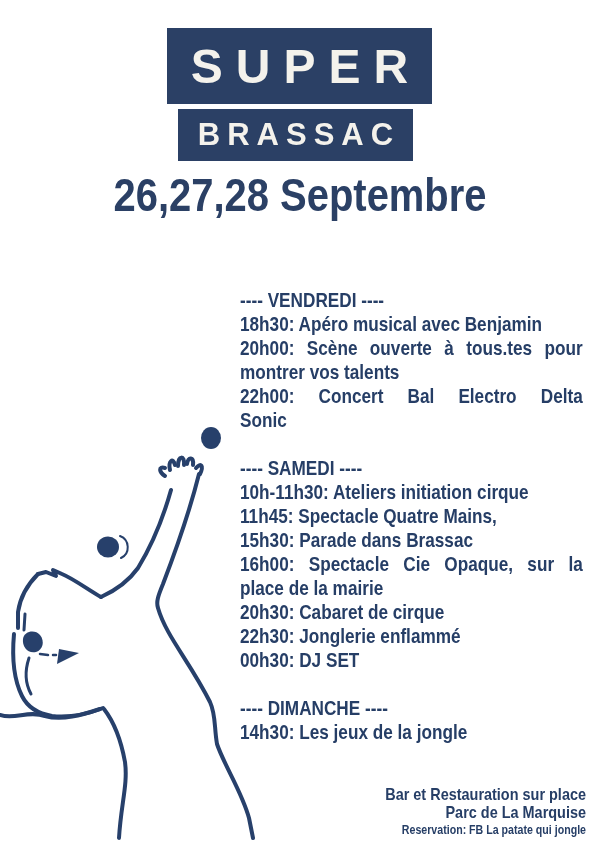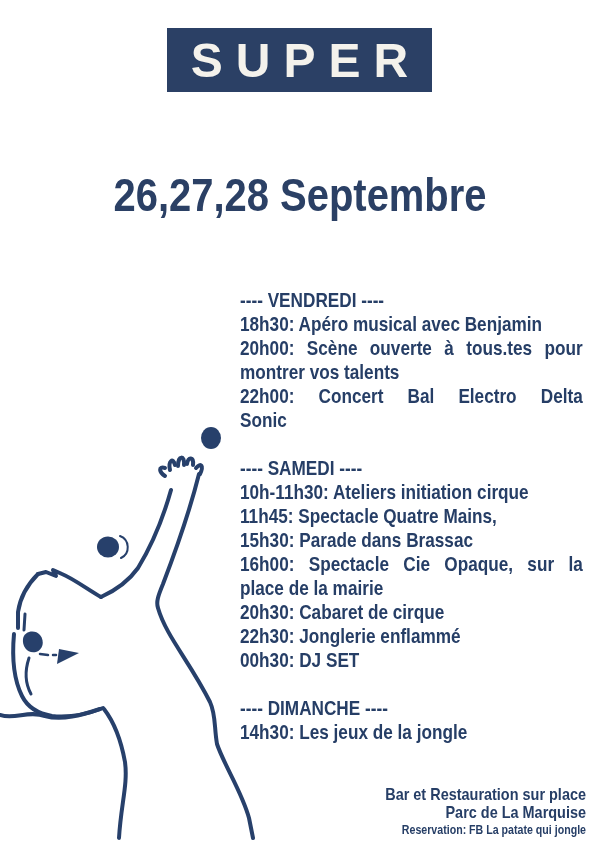--- a/index.html
+++ b/index.html
@@ -6,21 +6,21 @@
   .poster{
     position:relative;width:600px;height:849px;background:#ffffff;
     overflow:hidden;margin:0 auto;
     font-family:"Liberation Sans",sans-serif;
   }
   
   .title-box{
     position:absolute;background:#2b4065;
     display:flex;align-items:center;justify-content:center;
   }
-  .super-box{left:167px;top:28px;width:265px;height:64px;}
+  .super-box{left:167px;top:28px;width:265px;height:76px;}
   .brassac-box{left:178px;top:109px;width:235px;height:52px;}
   .title-text{
     color:#f4f2ec;font-weight:bold;white-space:nowrap;
     text-shadow:0 0 1px rgba(43,64,101,.35);
   }
   .super-text{font-size:48px;letter-spacing:13px;margin-right:-13px;}
   .brassac-text{font-size:31px;letter-spacing:7px;margin-right:-7px;}
   
   .dates{
     position:absolute;left:0;top:171px;width:600px;
@@ -53,20 +53,23 @@
 </style>
 </head>
 <body>
 
 <div class="poster">
 
   <div class="title-box super-box">
     <span class="title-text super-text">SUPER</span>
   </div>
 
+  <div class="title-box brassac-box">
+    <span class="title-text brassac-text">BRASSAC</span>
+  </div>
 
   <div class="dates">26,27,28 Septembre</div>
 
   <svg class="juggler" viewBox="0 0 260 449" xmlns="http://www.w3.org/2000/svg">
     <g stroke="#27406b" stroke-width="4" fill="none" stroke-linecap="round" stroke-linejoin="round">
 
       <path d="M165,76 C159,72 158,66 165,68"></path>
       <path d="M170,70 C168,61 173,57 175,65"></path>
       <path d="M178,66 C178,55 185,55 184,65"></path>
       <path d="M187,64 C188,56 194,57 193,65"></path>

